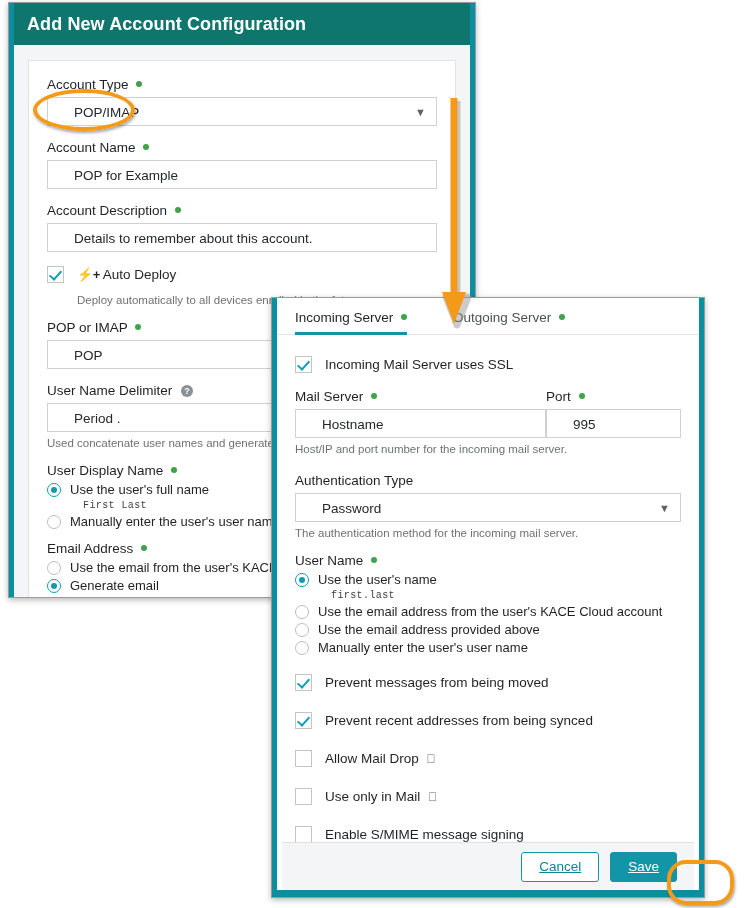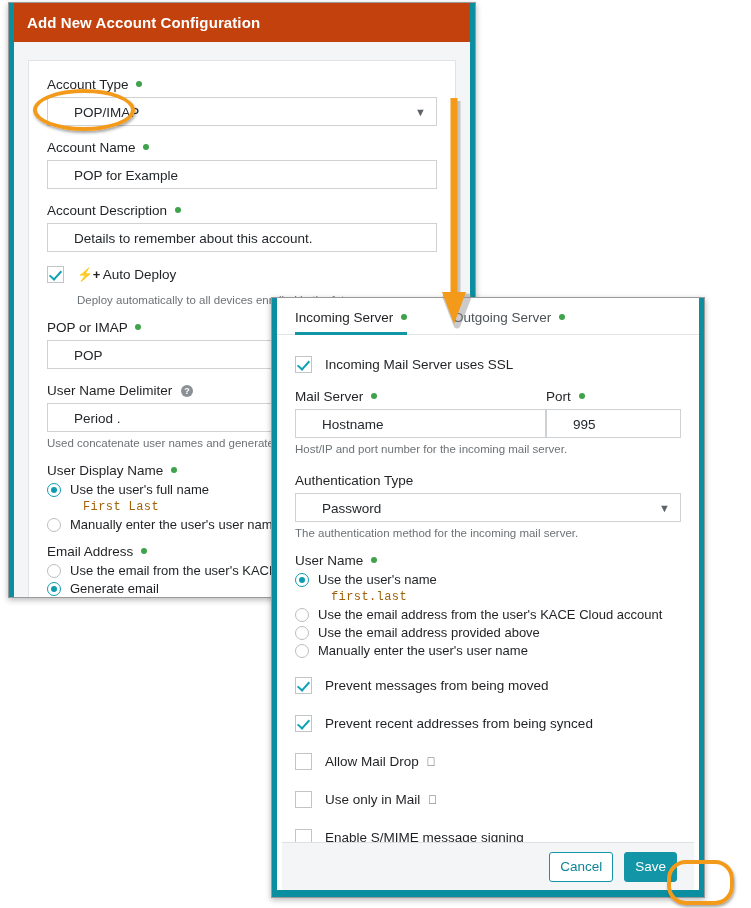--- a/index.html
+++ b/index.html
@@ -29,23 +29,23 @@
     position: absolute;
     top: 0;
     bottom: 0;
     width: 5px;
     background: #0b8fa0;
   }
   .dialog-edge-left { left: 0; }
   .dialog-edge-right { right: 0; }
 
   .dialog-header {
-    background: #c2410c;
+    background: #0f766e;
     color: #ffffff;
-    font-size: 15px;
+    font-size: 18px;
     font-weight: bold;
     padding: 11px 0 11px 18px;
     letter-spacing: 0.1px;
   }
 
   .dialog-body {
     position: absolute;
     left: 5px;
     right: 5px;
     background: #f4f5f6;
@@ -181,22 +181,22 @@
     background: #0f9cae;
   }
   .rlabel {
     font-size: 13px;
     color: #1f2124;
     margin-left: 9px;
     white-space: nowrap;
   }
   .mono-sample {
     font-family: "Liberation Mono", monospace;
-    font-size: 12px;
-    color: #a16207;
+    font-size: 10px;
+    color: #404040;
     margin: 2px 0 3px 36px;
     letter-spacing: 0.4px;
   }
   .group-head {
     font-size: 13.5px;
     color: #1f2124;
     margin: 12px 0 4px 0;
     white-space: nowrap;
   }
 
@@ -286,24 +286,25 @@
   .footer-rule {
     position: absolute;
     left: 5px; right: 5px; bottom: 0;
     height: 7px;
     background: #0b8fa0;
   }
   .btn {
     font-size: 13.5px;
     height: 30px;
     line-height: 28px;
-    padding: 0 10px;
+    padding: 0 17px;
     box-sizing: border-box;
     border-radius: 3px;
     cursor: pointer;
+    text-decoration: underline;
   }
   .btn-cancel {
     background: #ffffff;
     border: 1px solid #1395a8;
     color: #0e8497;
     margin-right: 11px;
   }
   .btn-save {
     background: #1395a8;
     border: 1px solid #1395a8;

